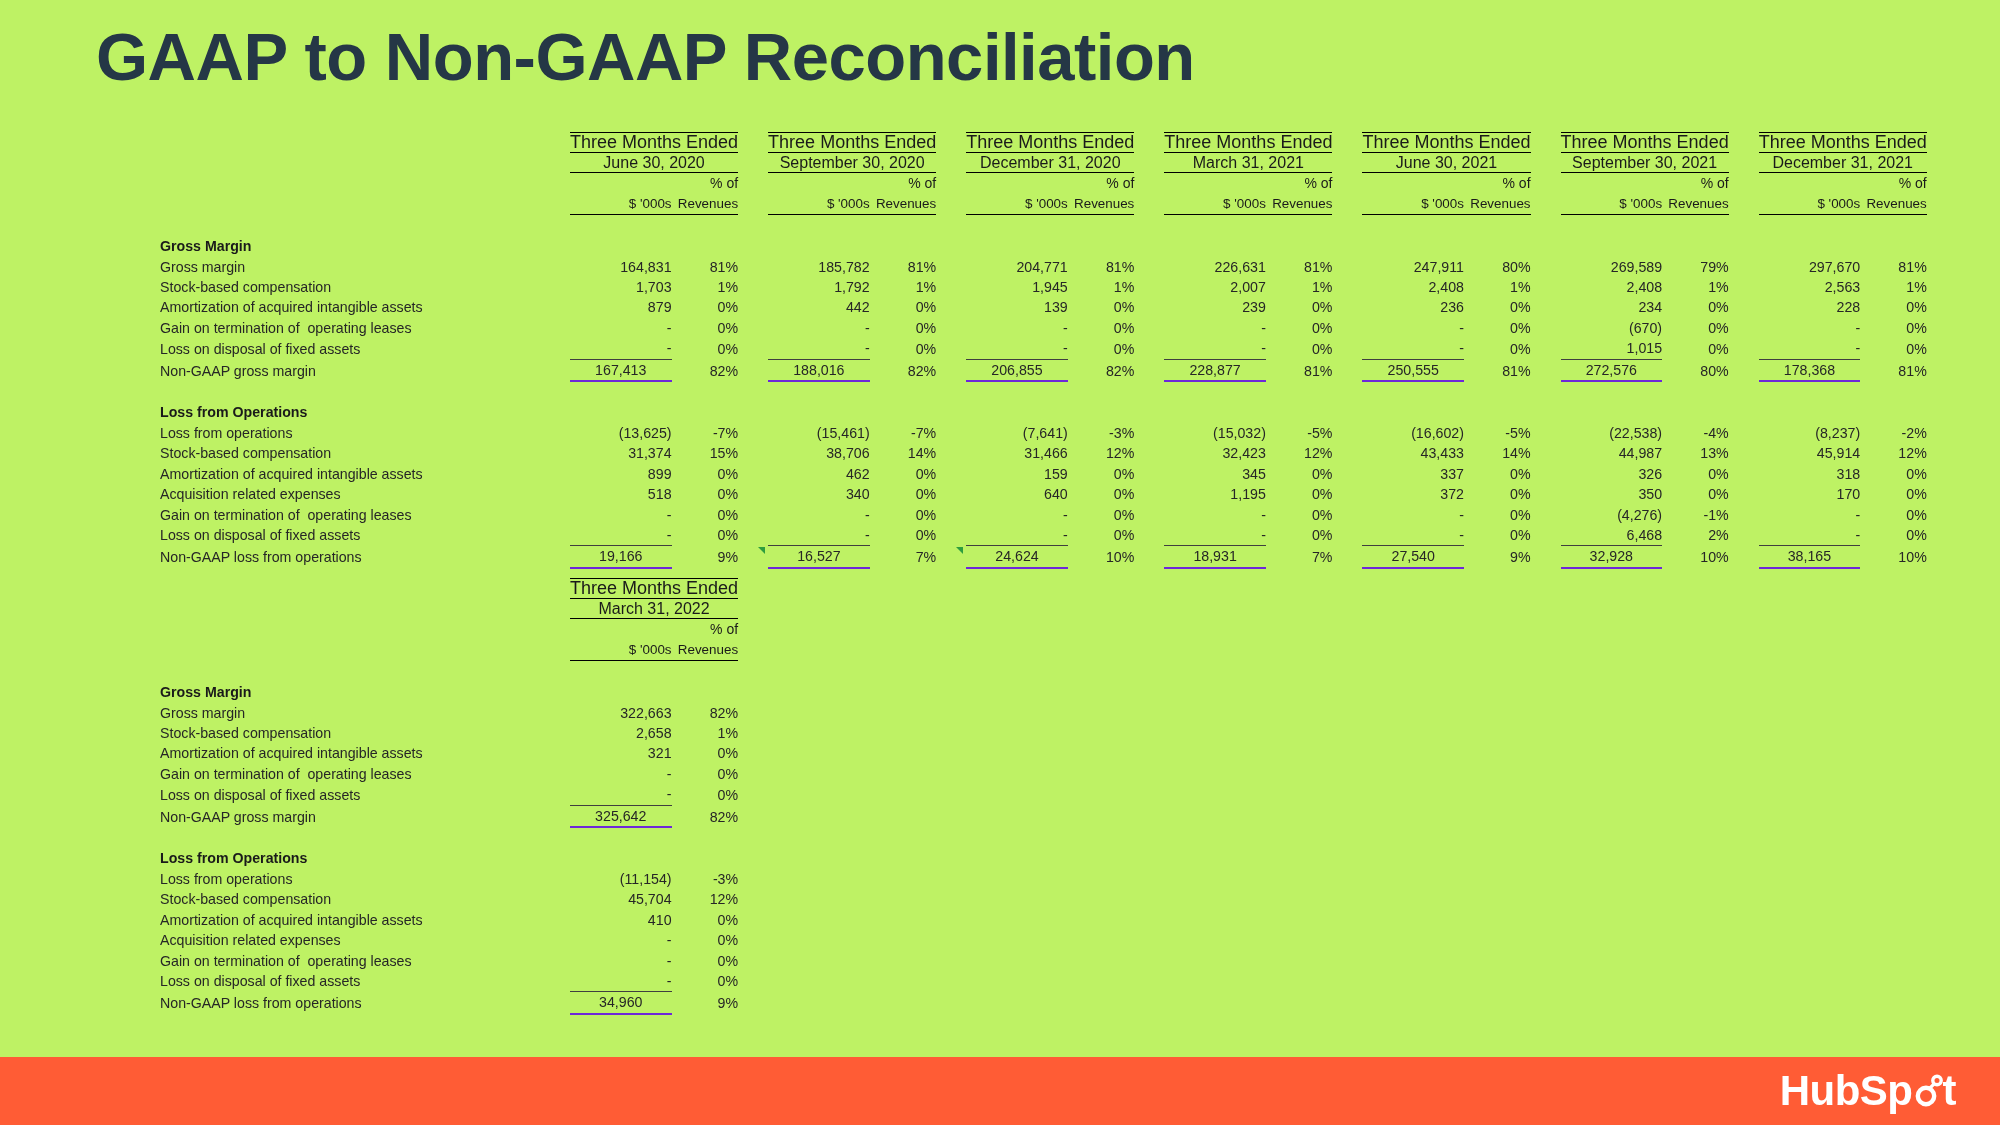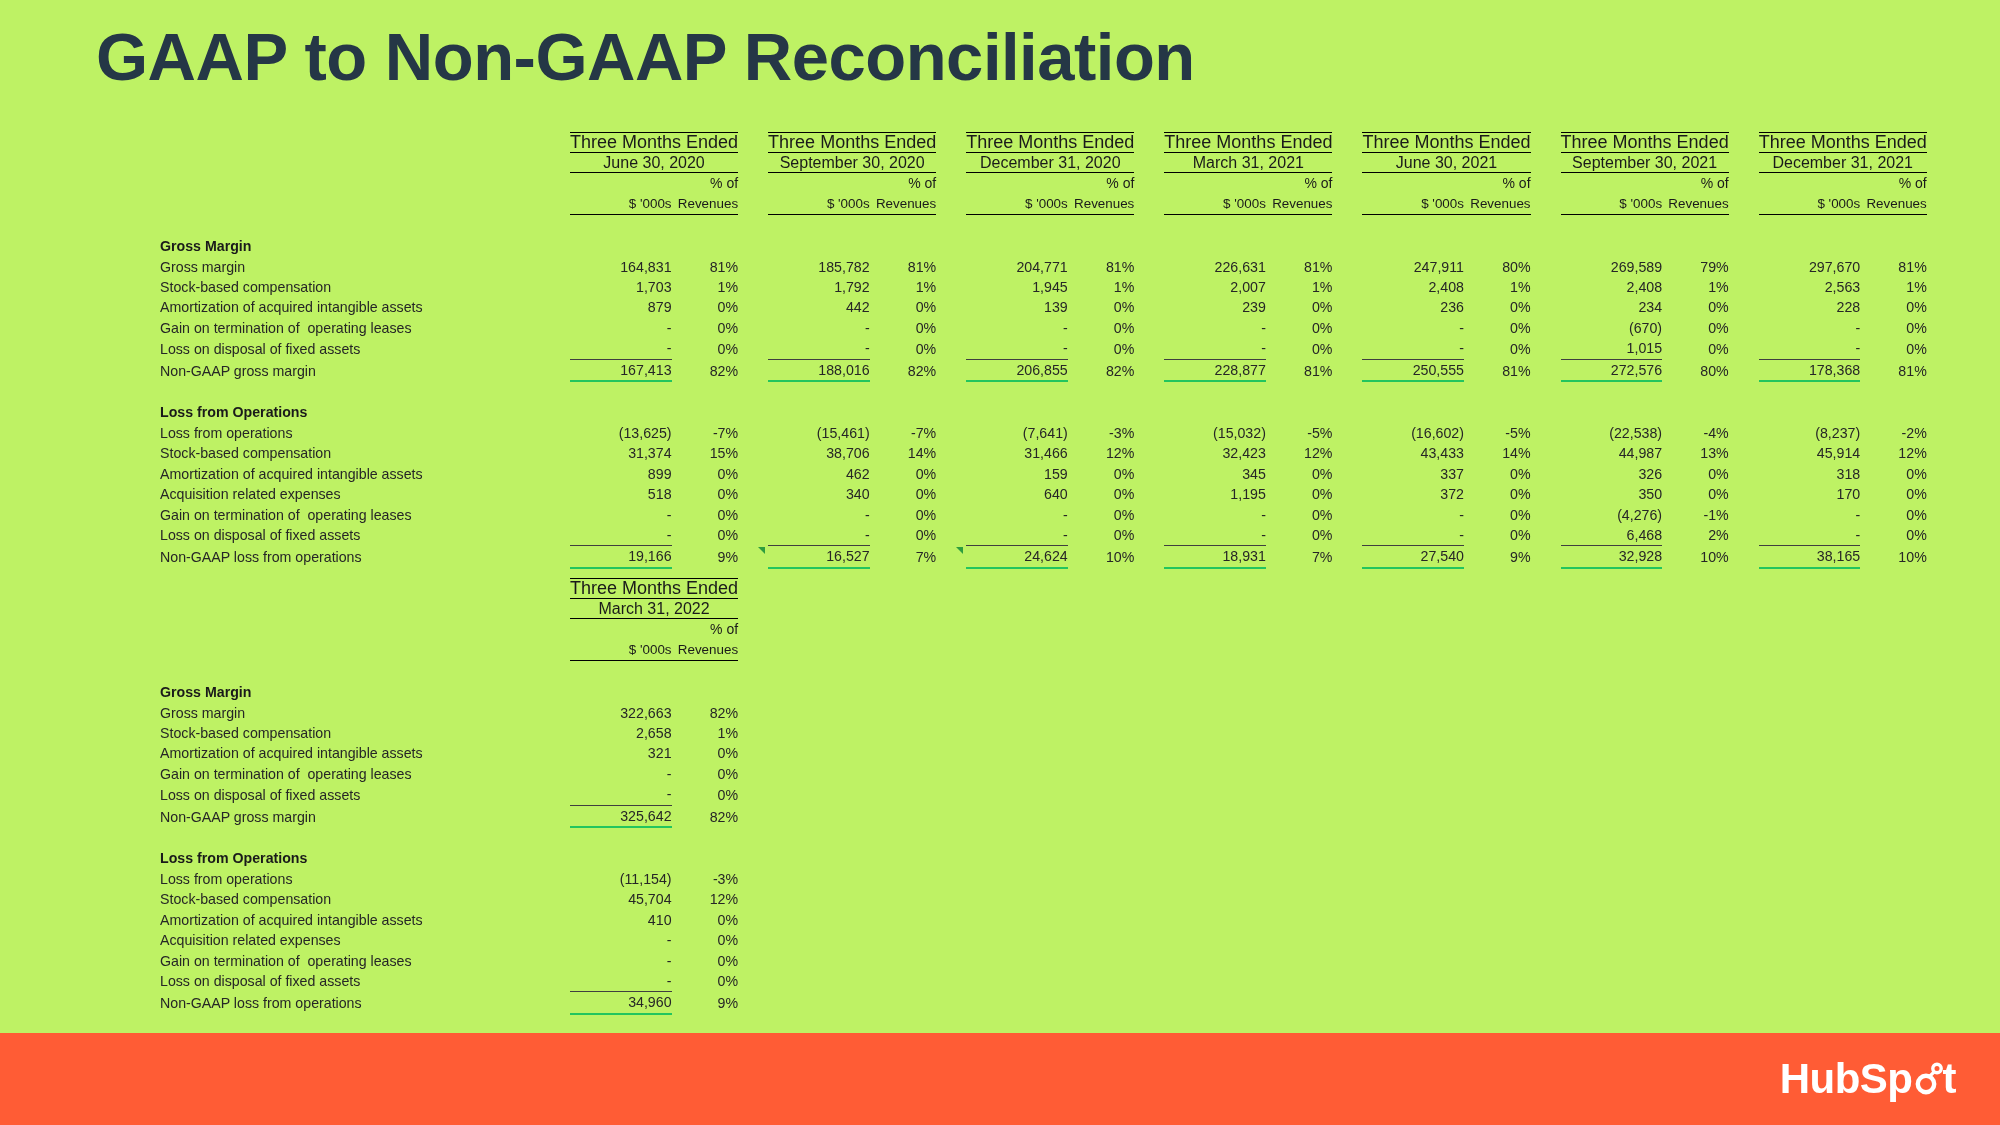--- a/index.html
+++ b/index.html
@@ -114,40 +114,40 @@
   }
 
   td.lbl      { padding-left: 8px; }
   td.lbl-ind  { padding-left: 26px; }
   td.num      { text-align: right; padding-right: 2px; position: relative; }
   td.pct      { text-align: right; padding-right: 2px; }
 
   
   td.rule-top  { border-top: 1.1px solid #3f3f3f; }
   
-  td.rule-bot  { border-bottom: 2px solid #22c55e; }
+  td.rule-bot  { border-bottom: 2px solid #6d28d9; text-align: center; }
 
   
   .cmt-marker {
     position: absolute;
     left: -10px;
     top: 1px;
     width: 0;
     height: 0;
     border-top: 7px solid #2e9e3e;
     border-left: 7px solid transparent;
   }
 
   
   .footer-bar {
     position: absolute;
     left: 0;
     bottom: 0;
     width: 2000px;
-    height: 92px;
+    height: 68px;
     background: #ff5c35;
   }
 
   .hs-logo {
     position: absolute;
     right: 44px;
     top: 50%;
     transform: translateY(-50%);
     display: flex;
     align-items: center;

